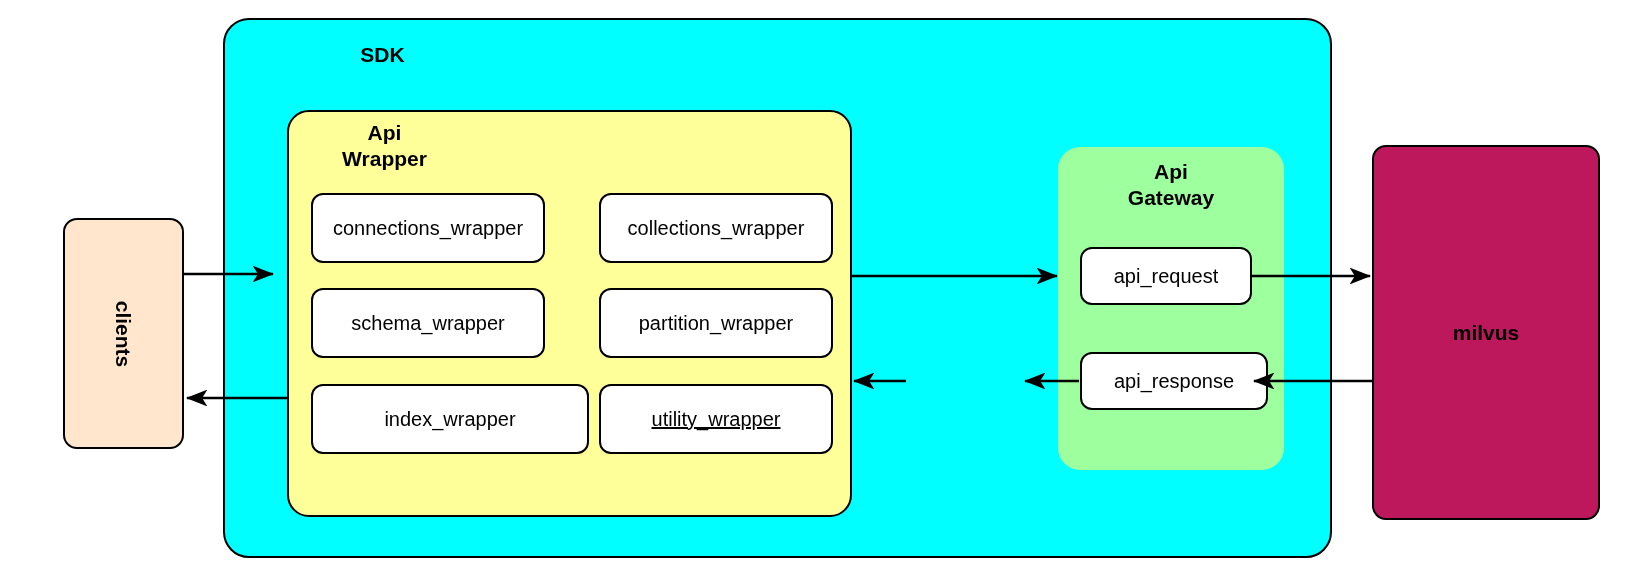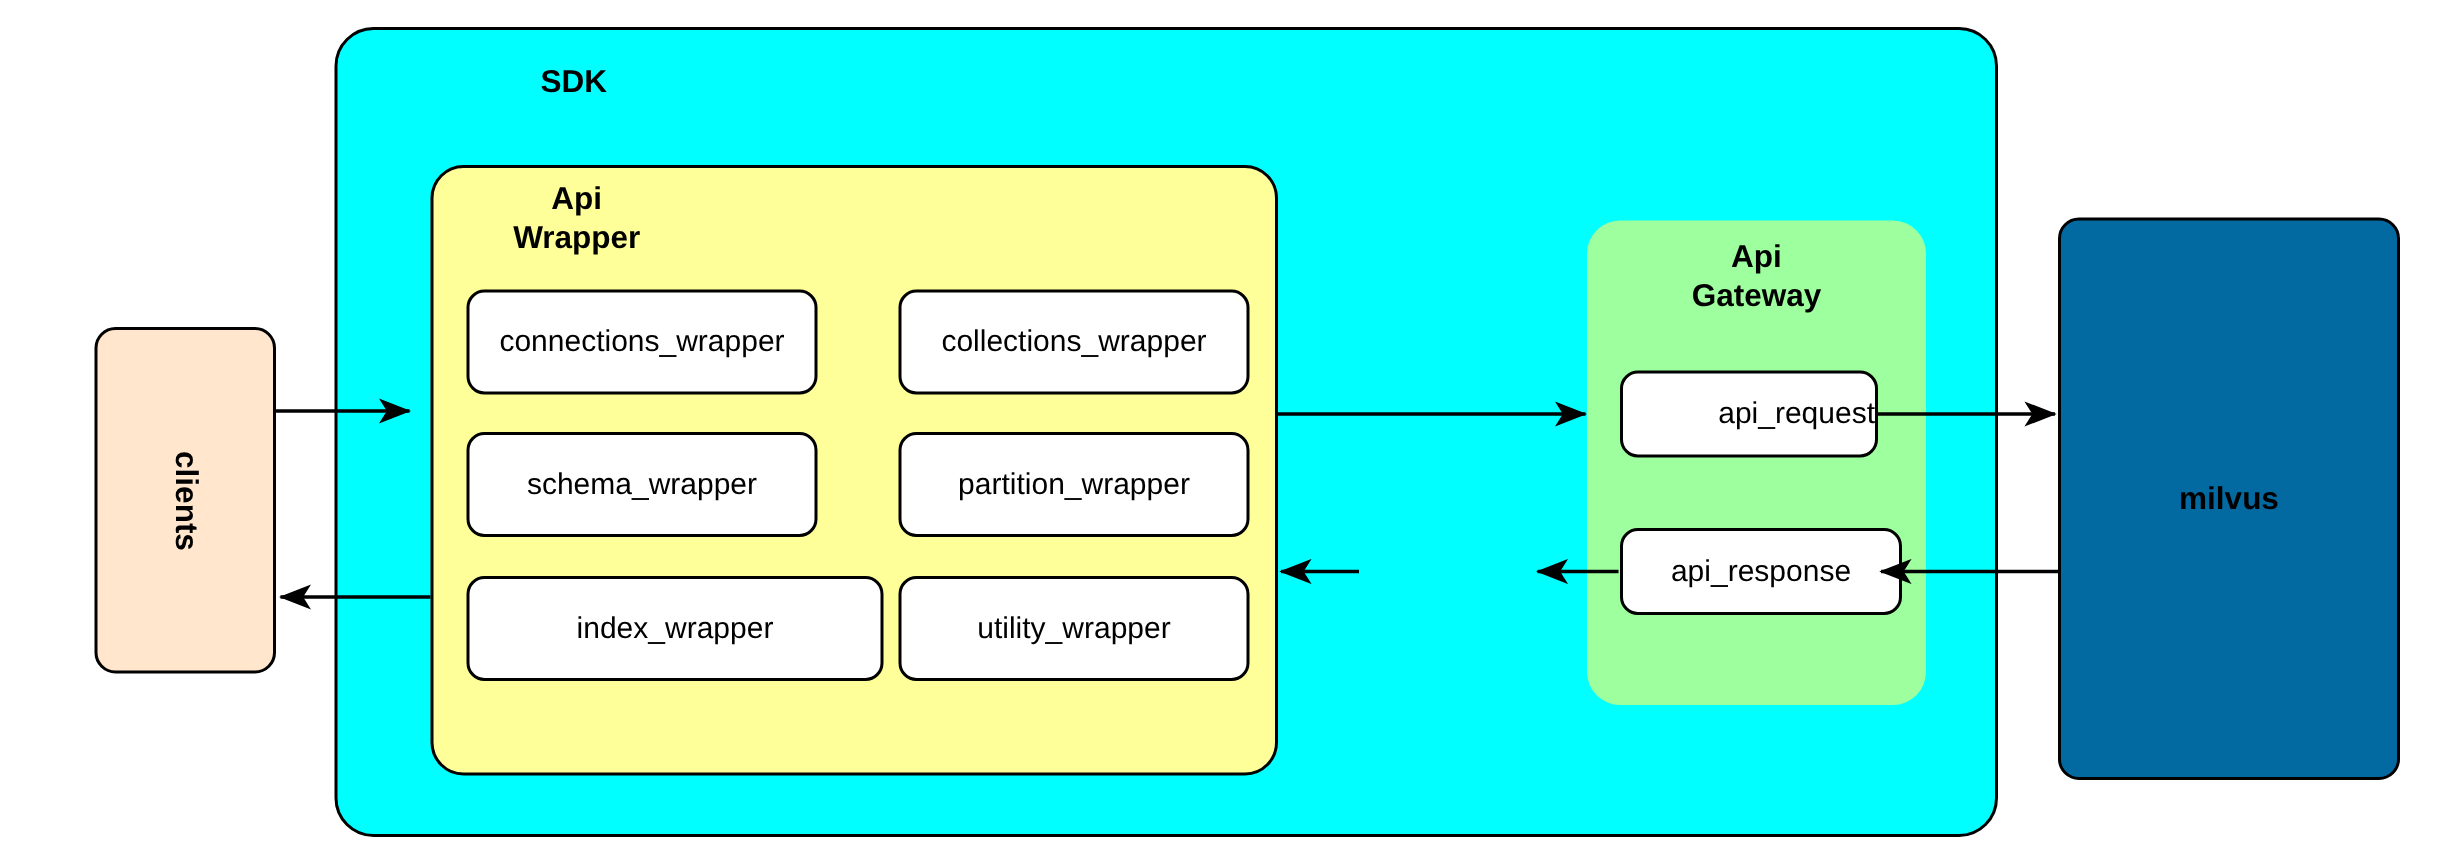--- a/index.html
+++ b/index.html
@@ -118,32 +118,32 @@
     white-space: nowrap;
     font-weight: bold;
     font-size: 21px;
   }
 
   #milvus-box {
     left: 1325px;
     top: 145px;
     width: 228px;
     height: 375px;
-    background: #0369a1;
+    background: #be185d;
   }
 
   
   #connections-wrapper { left: 264px; top: 193px;  width: 234px; height: 70px; }
   #collections-wrapper { left: 552px; top: 193px;  width: 234px; height: 70px; }
   #schema-wrapper      { left: 264px; top: 288px;  width: 234px; height: 70px; }
   #partition-wrapper   { left: 552px; top: 288px;  width: 234px; height: 70px; }
   #index-wrapper       { left: 264px; top: 384px;  width: 278px; height: 70px; }
-  #utility-wrapper     { left: 552px; top: 384px;  width: 234px; height: 70px; }
-
-  #api-request-box  { left: 1033px; top: 247px; width: 172px; height: 58px; justify-content: flex-end; }
+  #utility-wrapper     { left: 552px; top: 384px;  width: 234px; height: 70px; text-decoration: underline; }
+
+  #api-request-box  { left: 1033px; top: 247px; width: 172px; height: 58px; }
   #api-response-box { left: 1033px; top: 352px; width: 188px; height: 58px; }
   #checker-box      { left: 860px;  top: 352px; width: 116px; height: 58px; }
 
   
   #arrow-layer {
     position: absolute;
     left: 0;
     top: 0;
     width: 1634px;
     height: 574px;

